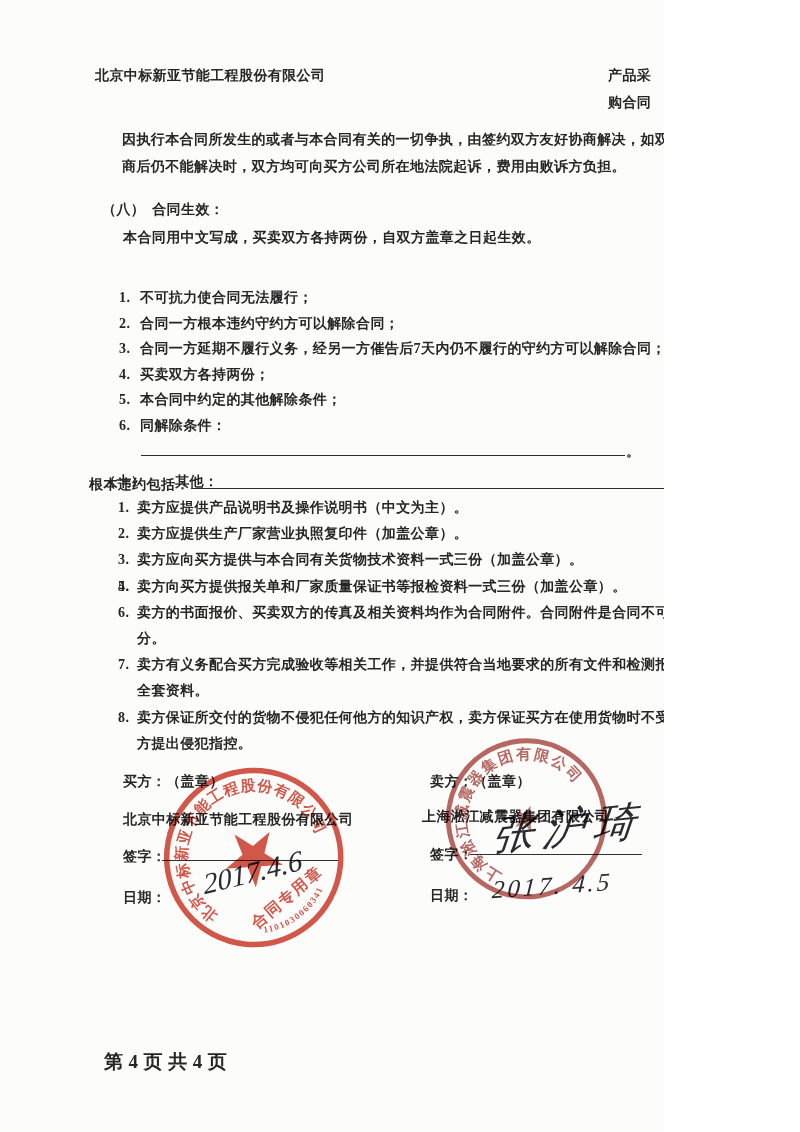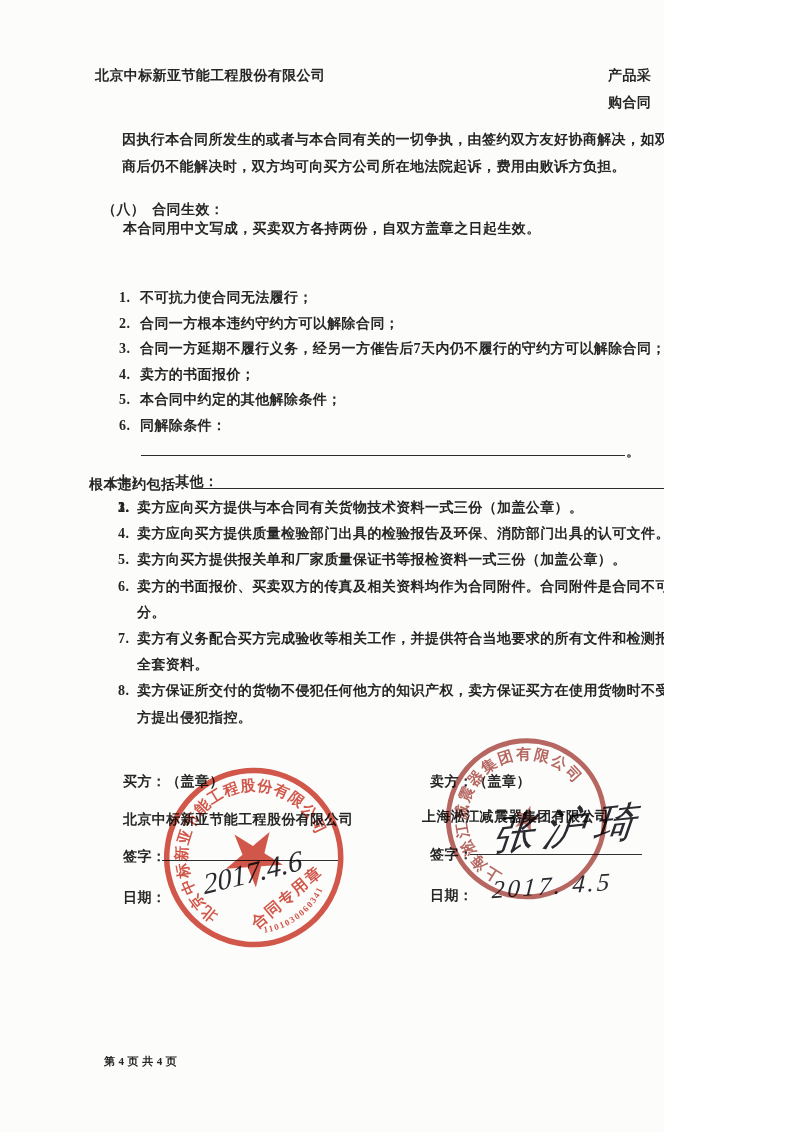--- a/index.html
+++ b/index.html
@@ -40,55 +40,55 @@
   .hand-seller-date{left:492px; top:872px; font-size:25px; letter-spacing:3px; transform:rotate(-4deg) skewX(-8deg);}
   
   .seal{position:absolute; mix-blend-mode:multiply;}
   .seal svg{overflow:visible;}
   .seal-buyer{left:160px; top:762px; opacity:.85; transform:rotate(-40deg);}
   .seal-seller{left:443px; top:733px; opacity:.8; transform:rotate(-55deg);}
   .seal-edge-top{left:733px; top:395px; opacity:.85;}
   .seal-edge-bottom{left:740px; top:588px; opacity:.8;}
   .seal text{font-family:"Liberation Serif","DejaVu Serif",serif; font-weight:bold;}
   
-  .footer{left:104px; top:1048px; font-size:11px;}
+  .footer{left:104px; top:1048px; font-size:19px;}
 </style>
 </head>
 <body>
 
 <div class="page">
 
   <div class="abs txt hdr-left">北京中标新亚节能工程股份有限公司</div>
   <div class="abs txt hdr-right">产品采购合同</div>
 
   <div class="abs txt intro">因执行本合同所发生的或者与本合同有关的一切争执，由签约双方友好协商解决，如双方经协商后仍不能解决时，双方均可向买方公司所在地法院起诉，费用由败诉方负担。</div>
 
   <div class="abs txt sec-head" style="left:102px; top:196px;">
     <span>（八）</span><span class="sec-title">合同生效：</span>
   </div>
-  <div class="abs txt" style="left:123px; top:216px;font-family:Liberation Mono, monospace;">本合同用中文写成，买卖双方各持两份，自双方盖章之日起生效。</div>
+  <div class="abs txt" style="left:123px; top:224px;">本合同用中文写成，买卖双方各持两份，自双方盖章之日起生效。</div>
 
   <div class="abs txt list l9" style="left:102px; top:285px;">
     <div class="li"><span class="n">1.</span><span>不可抗力使合同无法履行；</span></div>
     <div class="li"><span class="n">2.</span><span>合同一方根本违约守约方可以解除合同；</span></div>
     <div class="li"><span class="n">3.</span><span>合同一方延期不履行义务，经另一方催告后7天内仍不履行的守约方可以解除合同；</span></div>
-    <div class="li"><span class="n">4.</span><span>卖方的书面报价；</span></div>
+    <div class="li"><span class="n">4.</span><span>买卖双方各持两份；</span></div>
     <div class="li"><span class="n">5.</span><span>本合同中约定的其他解除条件；</span></div>
     <div class="li"><span class="n">6.</span><span>同解除条件：</span><span class="uline" style="width:484px;"></span><span>。</span></div>
     <div class="li noN"><span>根本违约包括：</span><span class="uline" style="width:480px;"></span><span>。</span></div>
   </div>
 
   <div class="abs txt sec-head" style="left:102px; top:468px;">
     <span>（十）</span><span class="sec-title wide">其他：</span>
   </div>
   <div class="abs txt list l10" style="left:102px; top:495px;">
-    <div class="li"><span class="n">1.</span></div>
-    <div class="li"><span class="n">2.</span></div>
+    <div class="li"><span class="n">1.</span><span>卖方应提供产品说明书及操作说明书（中文为主）。</span></div>
+    <div class="li"><span class="n">2.</span><span>卖方应提供生产厂家营业执照复印件（加盖公章）。</span></div>
     <div class="li"><span class="n">3.</span><span>卖方应向买方提供与本合同有关货物技术资料一式三份（加盖公章）。</span></div>
-    <div class="li"><span class="n">4.</span><span>卖方应向买方提供质量检验部门出具的检验报告及环保、消防部门出具的认可文件。</span></div>
+    <div class="li"><span class="n">4.</span></div>
     <div class="li"><span class="n">5.</span><span>卖方向买方提供报关单和厂家质量保证书等报检资料一式三份（加盖公章）。</span></div>
     <div class="li"><span class="n">6.</span><span>卖方的书面报价、买卖双方的传真及相关资料均作为合同附件。合同附件是合同不可分割部分。</span></div>
     <div class="li"><span class="n">7.</span><span>卖方有义务配合买方完成验收等相关工作，并提供符合当地要求的所有文件和检测报告等所需全套资料。</span></div>
     <div class="li"><span class="n">8.</span><span>卖方保证所交付的货物不侵犯任何他方的知识产权，卖方保证买方在使用货物时不受任何第三方提出侵犯指控。</span></div>
   </div>
 
   <div class="abs txt sig-label" style="left:123px; top:768px;">买方：（盖章）</div>
   <div class="abs txt sig-label" style="left:123px; top:806px;">北京中标新亚节能工程股份有限公司</div>
   <div class="abs txt sig-label" style="left:123px; top:843px;">签字：</div>
   <div class="sig-underline" style="left:162px; top:860px; width:176px;"></div>

